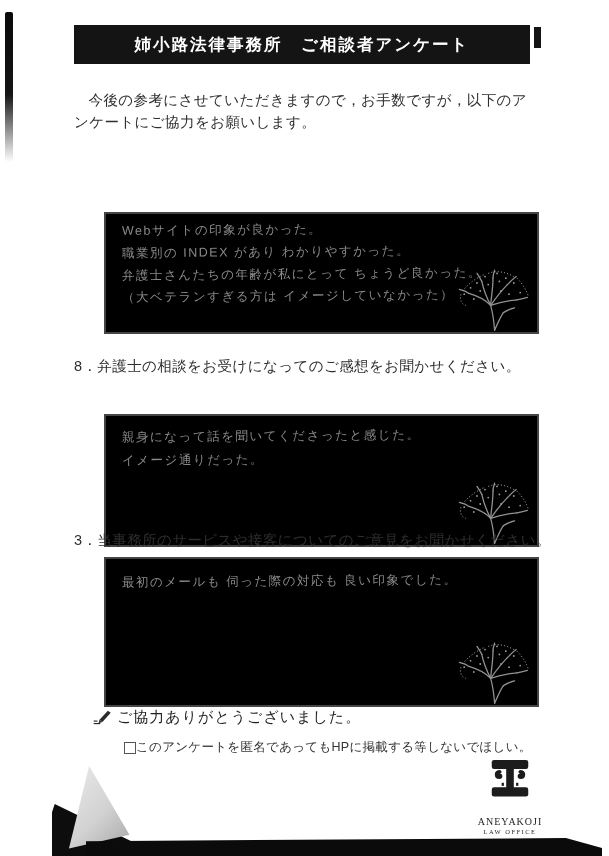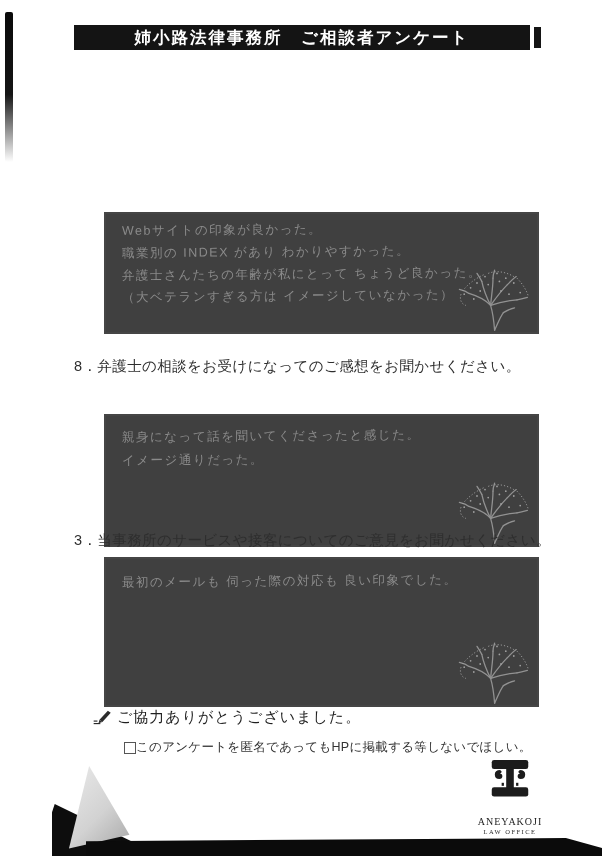--- a/index.html
+++ b/index.html
@@ -11,31 +11,31 @@
   .edge-left{position:absolute;left:5px;top:12px;width:8px;height:150px;
     background:linear-gradient(180deg,#0a0a0a 0%,#151515 55%,rgba(20,20,20,0) 100%);border-radius:2px;}
   .bottom-band{position:absolute;left:86px;top:838px;width:516px;height:18px;background:#0b0b0b;
     clip-path:polygon(0 18%,93% 0,100% 55%,100% 100%,0 100%);}
   .curl-shadow{position:absolute;left:52px;top:772px;width:136px;height:84px;background:#0d0d0d;
     clip-path:polygon(2% 38%,58% 82%,80% 100%,0 100%,0 48%);}
   .page-curl{position:absolute;left:60px;top:766px;width:112px;height:86px;
     background:linear-gradient(135deg,#ececec 0%,#d2d2d2 45%,#9d9d9d 85%,#8a8a8a 100%);
     clip-path:polygon(26% 0%,62% 80%,8% 96%);}
   
-  .header-bar{position:absolute;left:74px;top:25px;width:456px;height:25px;background:#141414;
+  .header-bar{position:absolute;left:74px;top:25px;width:456px;height:39px;background:#141414;
     display:flex;align-items:center;justify-content:center;}
   .header-bar span{color:#ffffff;font-size:16.5px;font-weight:bold;letter-spacing:2px;}
   .header-end{position:absolute;left:534px;top:27px;width:7px;height:21px;background:#141414;}
   
   .intro{position:absolute;left:74px;top:89px;width:468px;font-size:14.5px;color:#2e2e2e;
     line-height:1.55;text-indent:1em;letter-spacing:0.4px;}
   .q{position:absolute;left:74px;font-size:14.5px;color:#2e2e2e;letter-spacing:0.4px;}
   .q1{top:184px;} .q2{top:357px;} .q3{top:531px;}
   
-  .abox{position:absolute;left:104px;width:431px;border:2px solid #454545;background:#404040;}
+  .abox{position:absolute;left:104px;width:431px;border:2px solid #454545;background:#000000;}
   .box1{top:212px;height:118px;} .box2{top:374px;height:129px;margin-top:40px;} .box3{top:557px;height:146px;}
   .hand{position:absolute;left:16px;color:#8a8a8a;font-size:12.5px;letter-spacing:1.5px;
     white-space:nowrap;transform:rotate(-0.5deg);}
   .tree{position:absolute;right:4px;bottom:0;width:80px;height:66px;}
   
   .thanks{position:absolute;left:92px;top:708px;display:flex;gap:5px;
     font-size:15px;color:#1f1f1f;letter-spacing:1px;}
   .note{position:absolute;left:124px;top:739px;display:flex;align-items:center;gap:0;
     font-size:12.5px;color:#333333;letter-spacing:0.3px;}
   .checkbox{display:inline-block;width:10px;height:10px;border:1.5px solid #555;background:#fff;flex:none;}
@@ -98,20 +98,21 @@
   <div class="edge-left"></div>
   <div class="curl-shadow"></div>
   <div class="page-curl"></div>
   <div class="bottom-band"></div>
 
   <div class="header-bar">
     <span>姉小路法律事務所　ご相談者アンケート</span>
   </div>
   <div class="header-end"></div>
 
+  <div class="intro">今後の参考にさせていただきますので，お手数ですが，以下のアンケートにご協力をお願いします。</div>
 
   <div class="abox box1">
     <div class="hand" style="top:8px">Webサイトの印象が良かった。</div>
     <div class="hand" style="top:30px">職業別の INDEX があり わかりやすかった。</div>
     <div class="hand" style="top:52px">弁護士さんたちの年齢が私にとって ちょうど良かった。</div>
     <div class="hand" style="top:74px">（大ベテランすぎる方は イメージしていなかった）</div>
     <svg class="tree" viewBox="0 0 100 80">
         <use href="#tree-sym"></use>
       </svg>
   </div>

